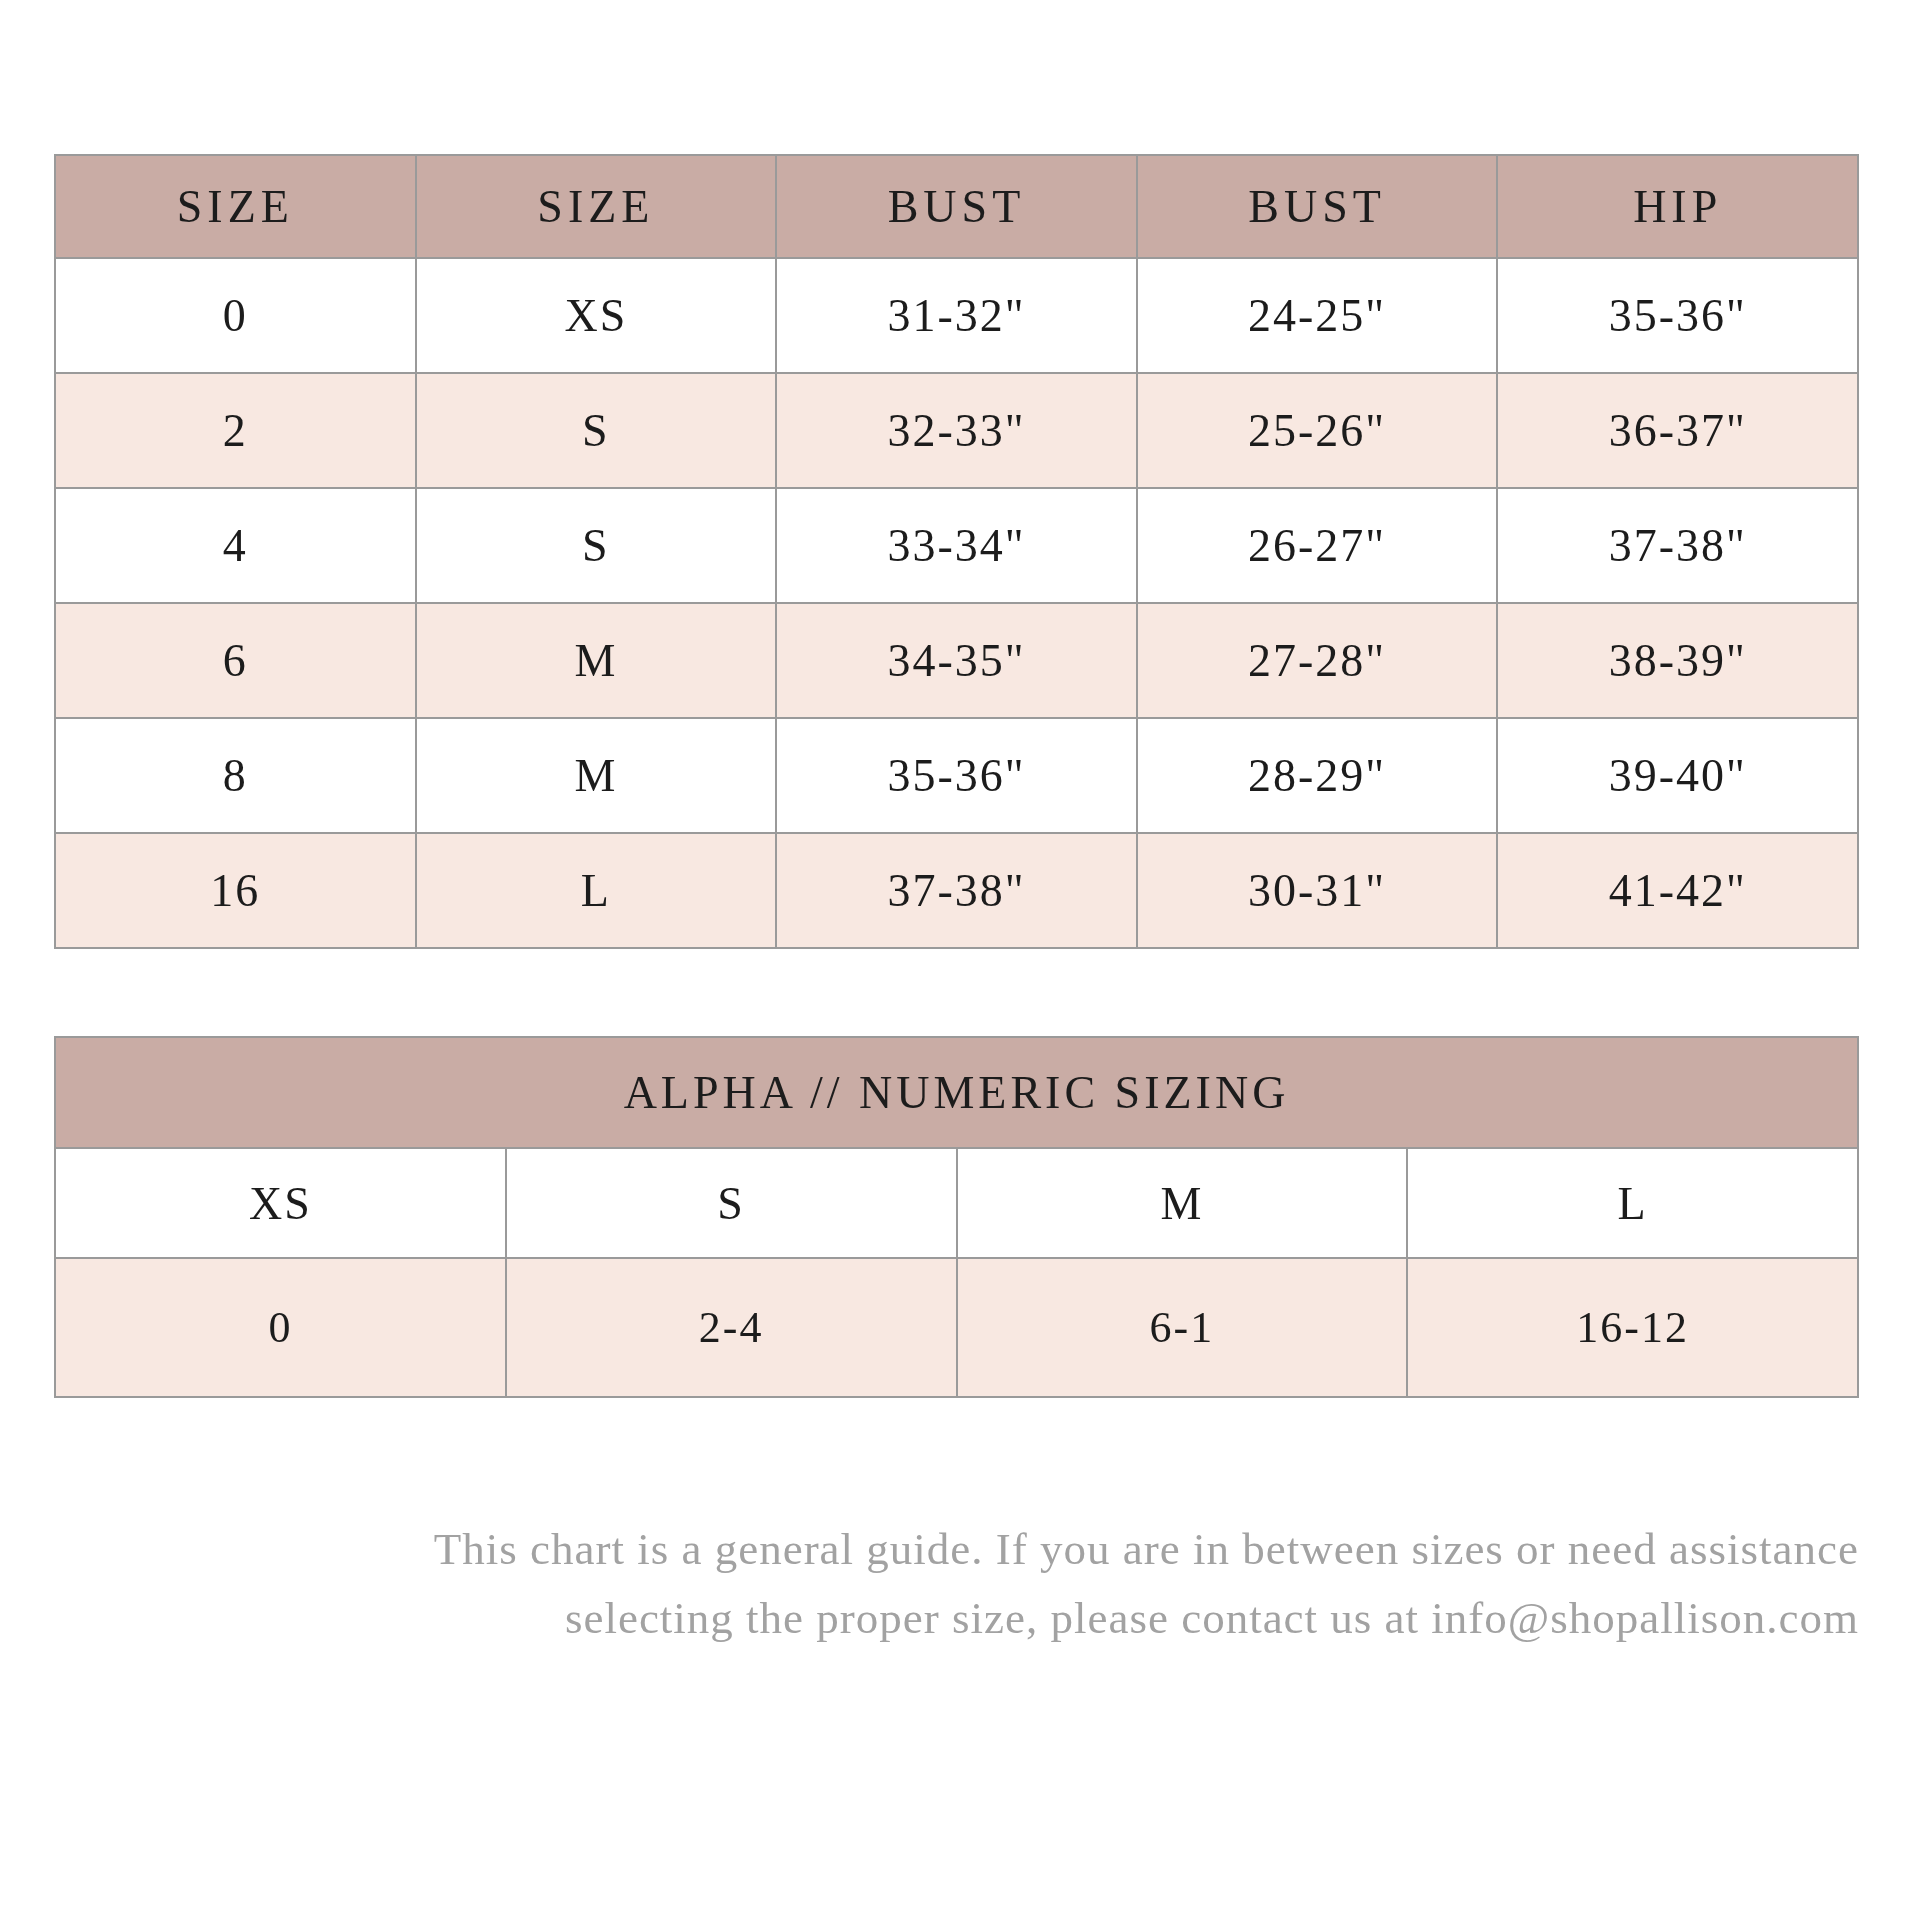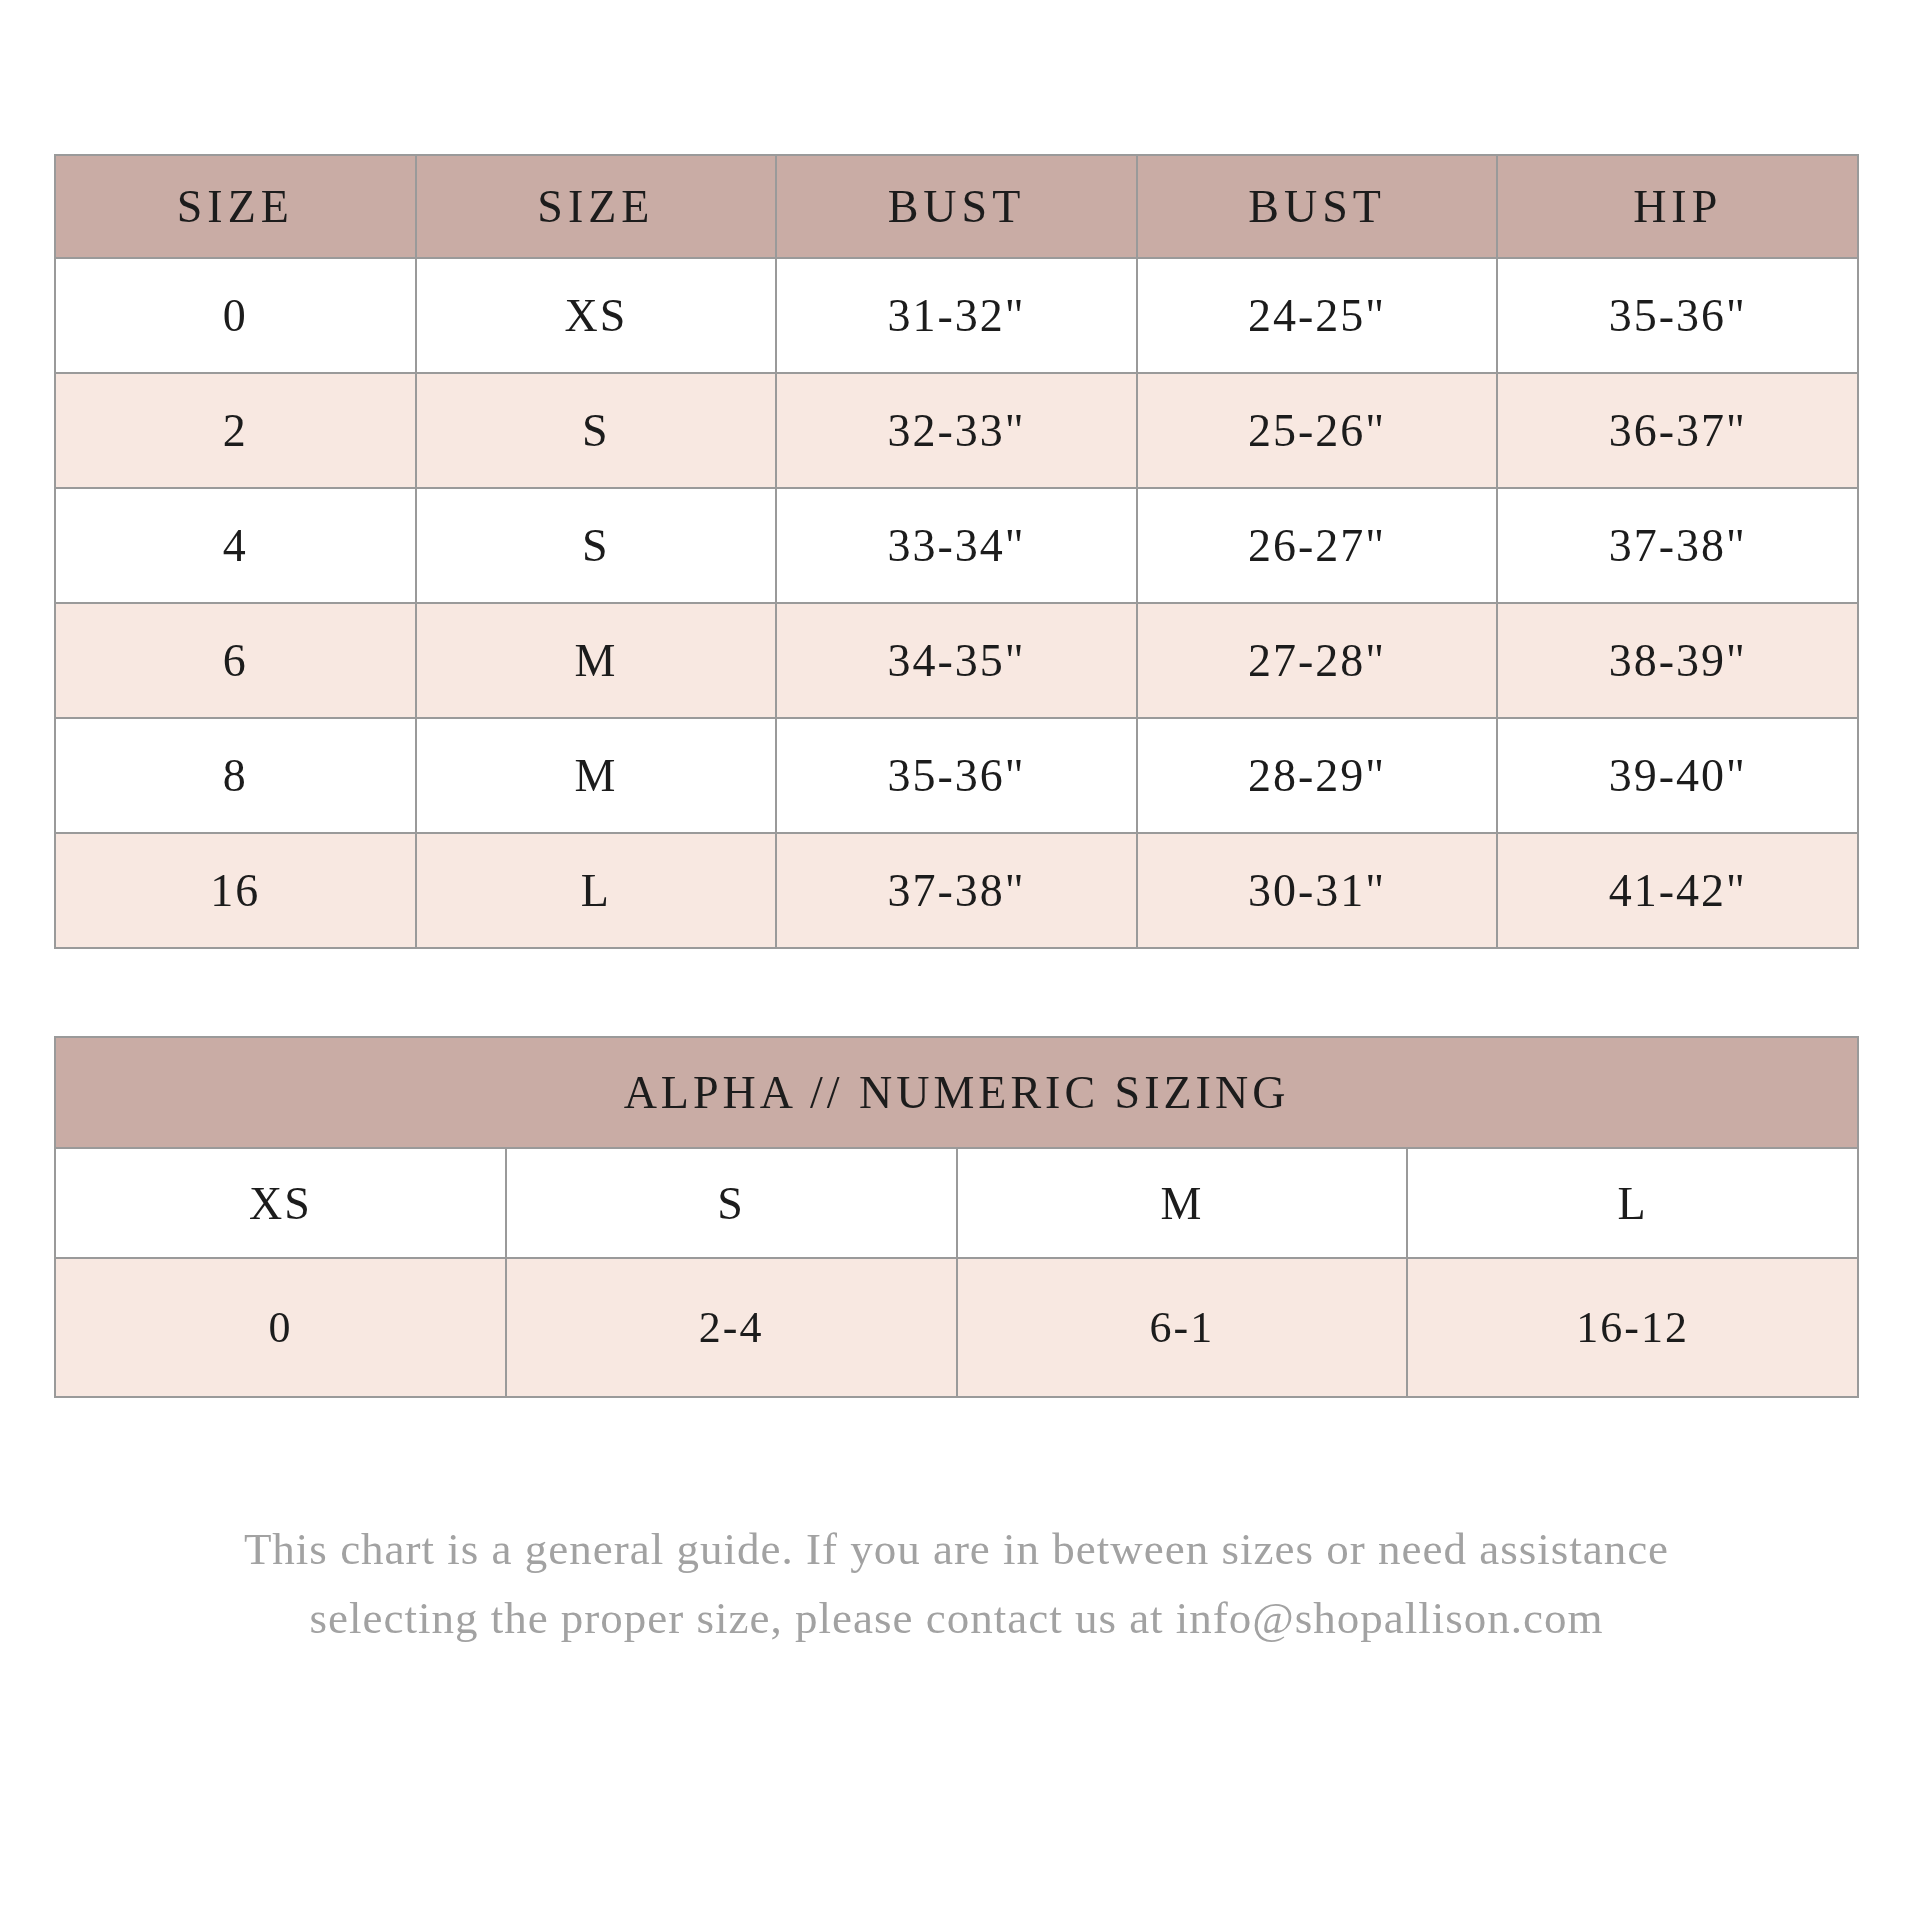--- a/index.html
+++ b/index.html
@@ -63,21 +63,21 @@
     letter-spacing: 2px;
   }
   .alpha-table .numeric-row td {
     height: 137px;
     background: #f8e8e1;
     font-size: 44px;
     letter-spacing: 2px;
   }
   .footer-note {
     margin-top: 117px;
-    text-align: center;
+    text-align: right;
     color: #a2a2a2;
     font-size: 45px;
     line-height: 69px;
     letter-spacing: 1px;
   }
 </style>
 </head>
 <body>
 
 <div class="page">

